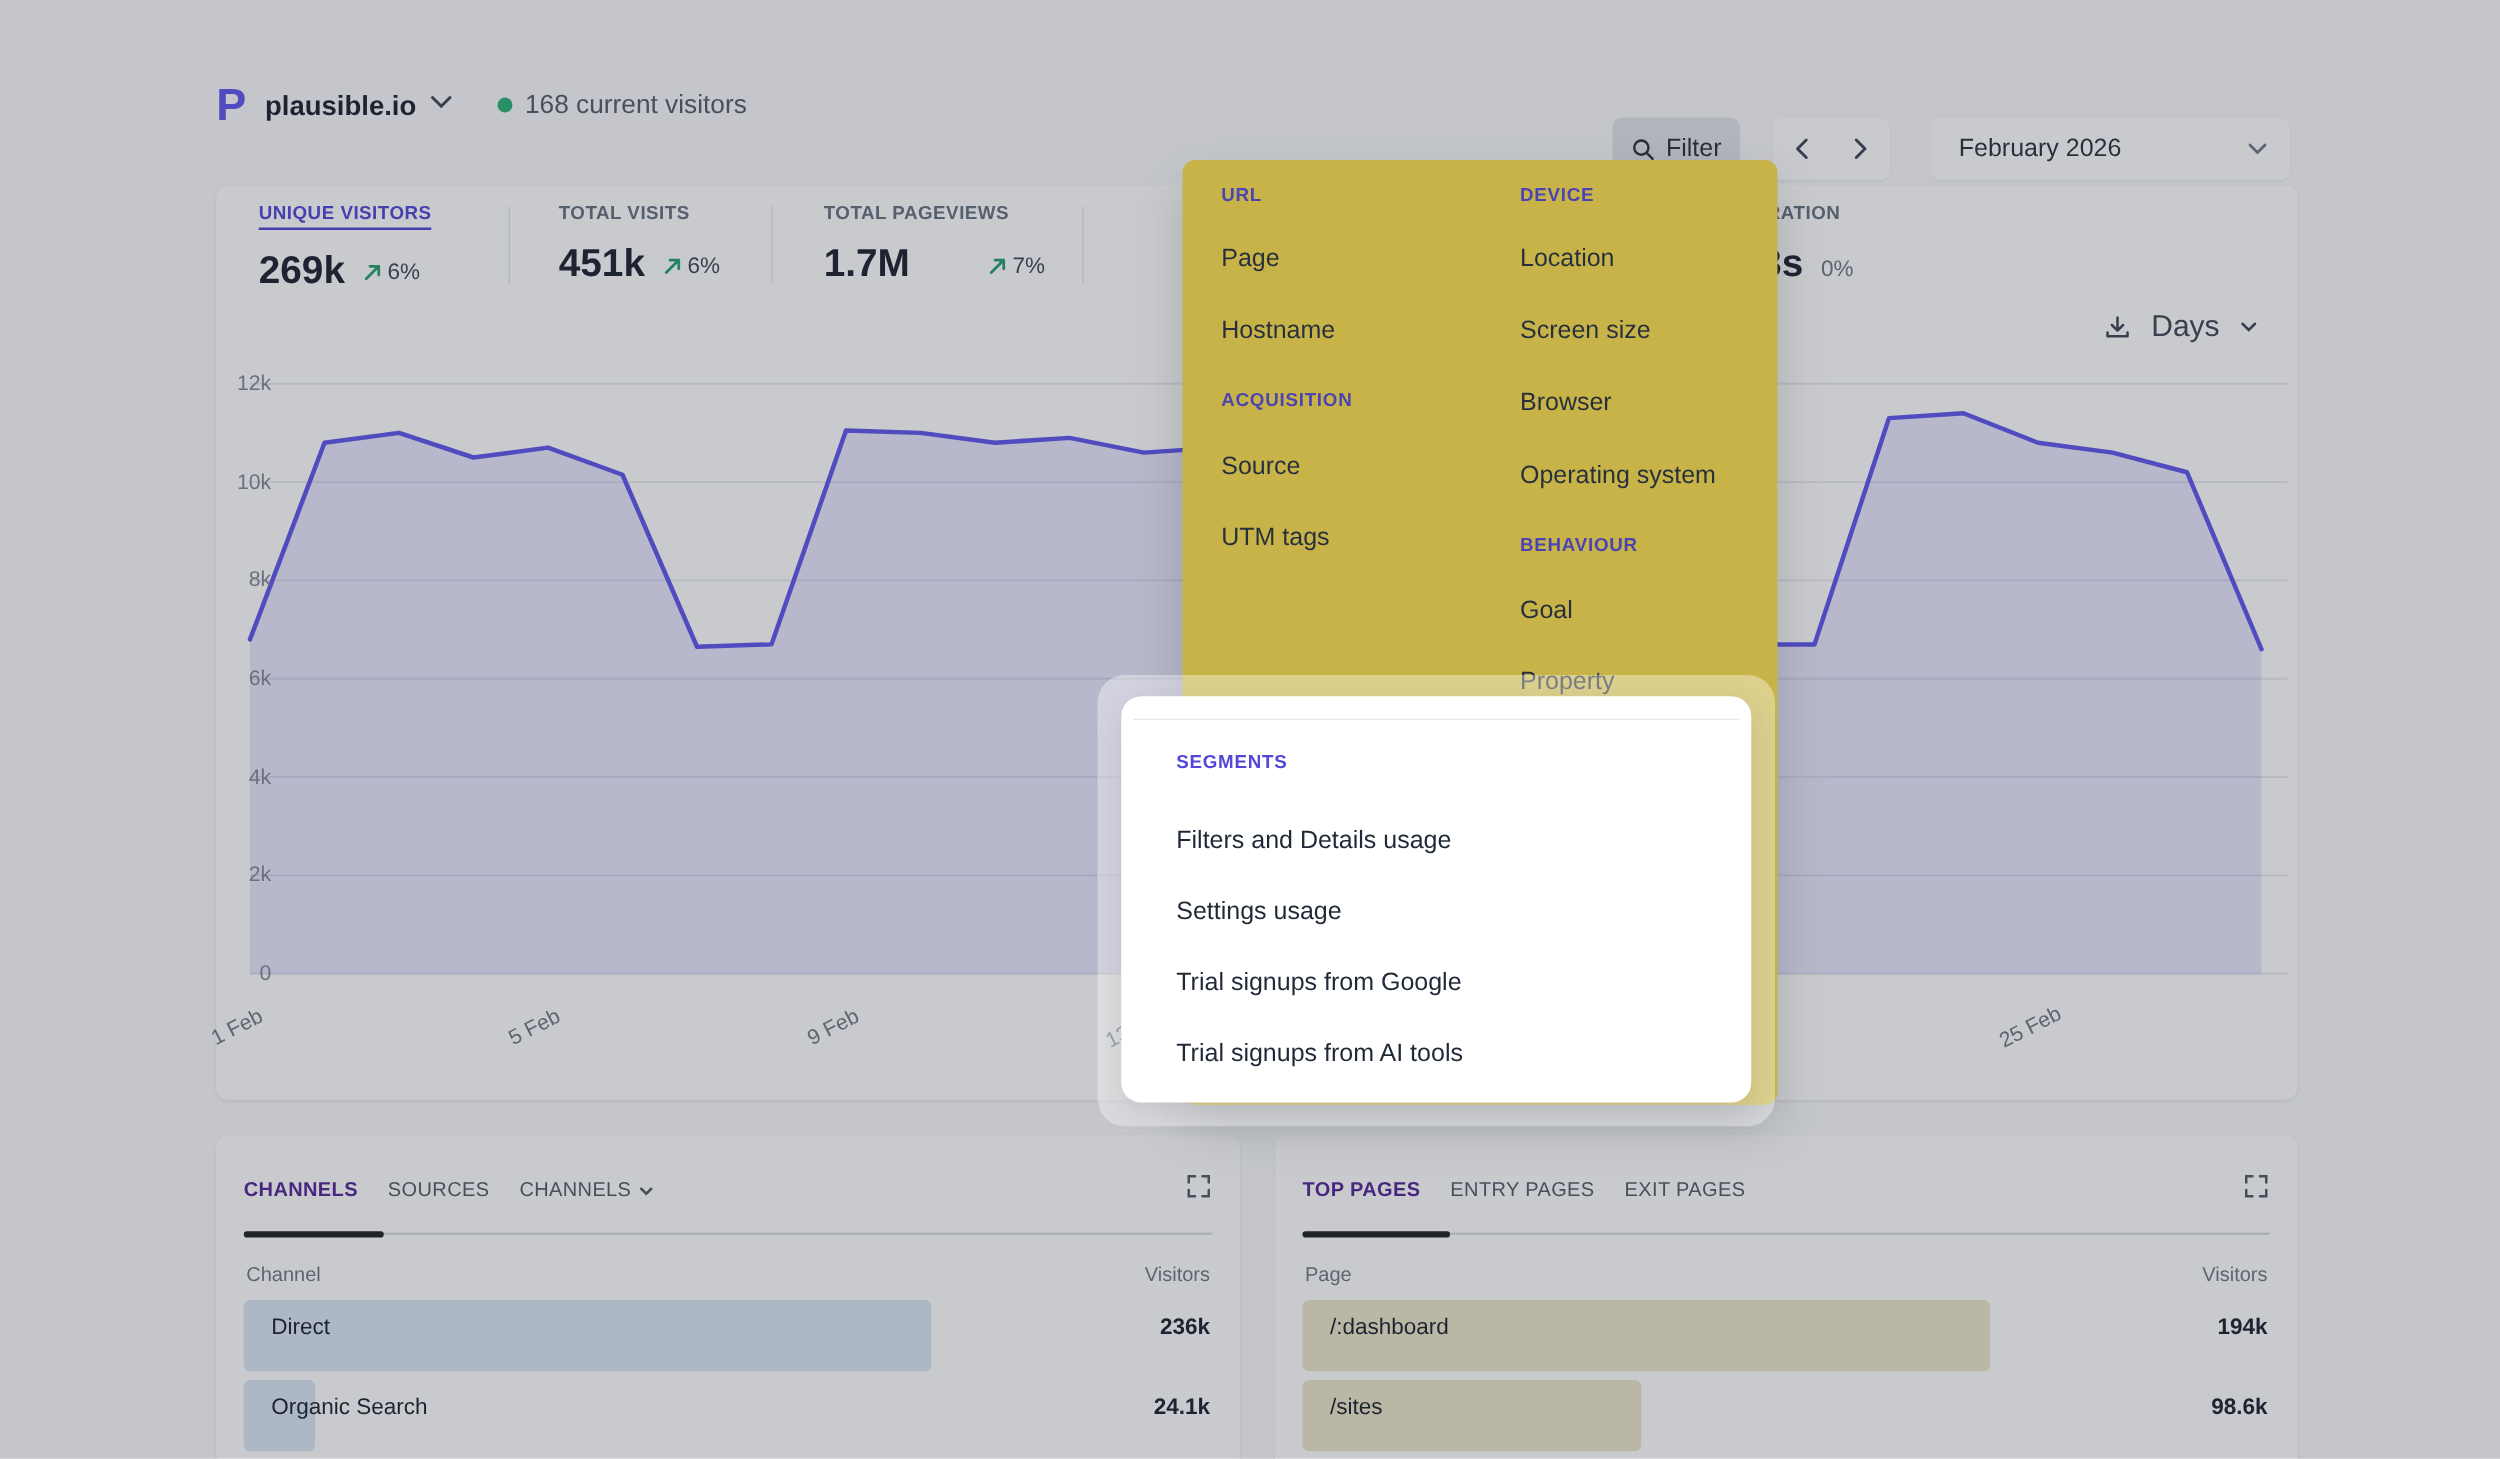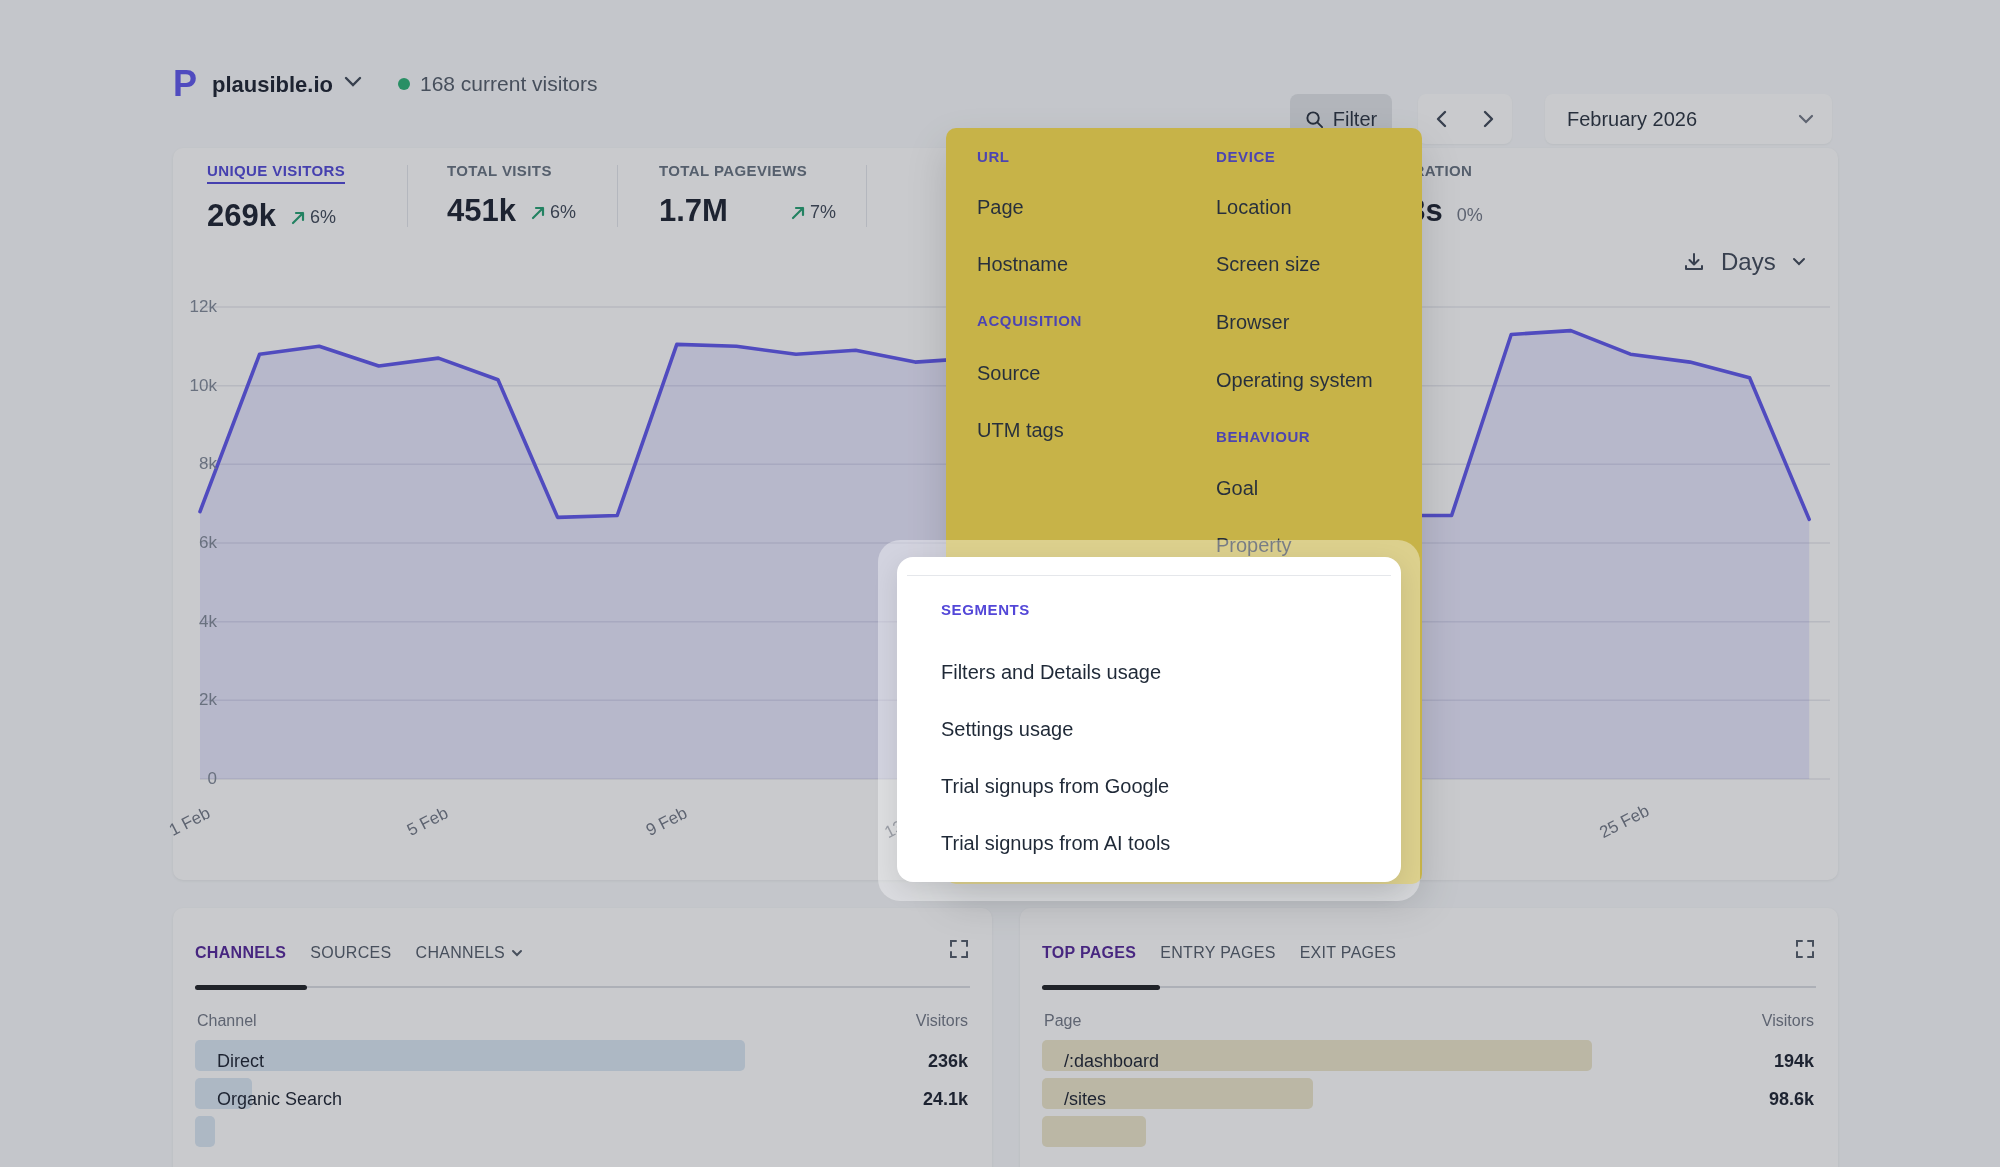--- a/index.html
+++ b/index.html
@@ -46,21 +46,21 @@
 
   
   .tabs { position:absolute; top:36px; left:22px; right:22px; display:flex; align-items:center; gap:24px; }
   .tab { font-size:16px; font-weight:500; color:#4b5563; letter-spacing:.3px; cursor:pointer; display:flex; align-items:center; gap:6px; }
   .tab.active { color:#4c1d95; font-weight:800; }
   .expand-btn { position:absolute; top:30px; right:22px; cursor:pointer; }
   .tab-rule { position:absolute; top:78px; left:22px; right:22px; height:2px; background:#d9dce1; }
   .tab-rule .active-seg { position:absolute; left:0; top:-1px; height:5px; border-radius:3px; background:#16181d; }
   .col-head { position:absolute; top:104px; left:24px; right:24px; display:flex; justify-content:space-between; font-size:16px; color:#6b7280; }
   .rows { position:absolute; top:132px; left:22px; right:22px; }
-  .t-row { position:relative; height:31px; margin-bottom:7px; }
+  .t-row { position:relative; height:57px; margin-bottom:7px; }
   .t-row .bar { position:absolute; left:0; top:0; height:100%; border-radius:5px; }
   .blue .bar { background:#d8e6f3; }
   .tan  .bar { background:#ece5c8; }
   .t-row .r-name { position:absolute; left:22px; top:11px; font-size:18px; color:#111827; }
   .t-row .r-val  { position:absolute; right:2px; top:11px; font-size:18px; font-weight:600; color:#111827; }
 
   
   .dropdown { left:946px; top:128px; width:476px; height:756px; background:#fde047; border-radius:10px; box-shadow:0 18px 40px rgba(0,0,0,.16); z-index:10; }
   .menu-line { position:absolute; white-space:nowrap; }
   .menu-head { font-size:15px; font-weight:800; letter-spacing:.6px; color:#5347d8; }

